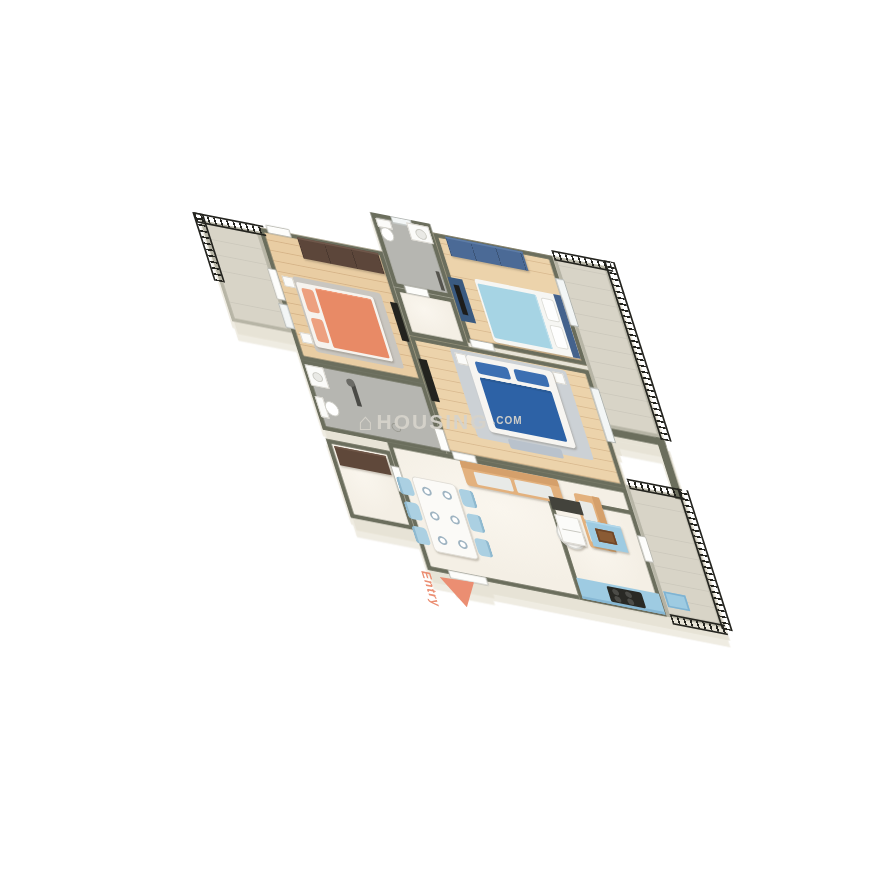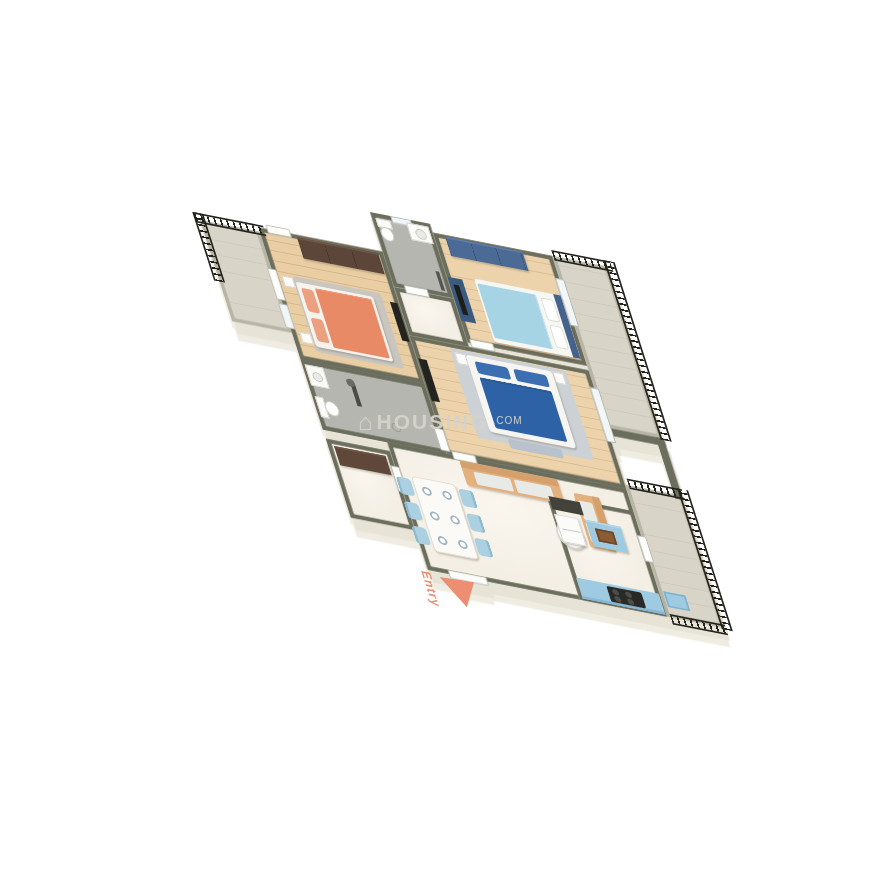--- a/index.html
+++ b/index.html
@@ -40,21 +40,21 @@
   .shadowed{box-shadow:1px 2px 2px rgba(90,80,60,.28);}
   .rug{border-radius:3px;}
   .white-box{background:#fbfbf9;border:1px solid #d7d4cc;}
   .round{border-radius:50%;}
 
   
   .watermark{position:absolute;left:358px;top:410px;z-index:10;display:flex;align-items:center;gap:4px;
              color:var(--watermark-color);opacity:.95;user-select:none;}
   .watermark .wm-house{font-size:24px;line-height:1;}
   .watermark .wm-brand{font-size:21px;font-weight:bold;letter-spacing:2px;}
-  .watermark .wm-suffix{font-size:10px;font-weight:normal;align-self:flex-end;margin-bottom:8px;letter-spacing:1px;}
+  .watermark .wm-suffix{font-size:10px;font-weight:bold;align-self:flex-end;margin-bottom:8px;letter-spacing:1px;}
   .entry-tri{position:absolute;left:146px;top:424px;width:38px;height:32px;background:var(--entry-accent);
              clip-path:polygon(0 6%,100% 0,54% 100%);}
   .entry-label{position:absolute;left:140px;top:422px;font-size:14px;font-weight:bold;color:var(--entry-accent);
                transform:rotate(90deg);transform-origin:0 0;letter-spacing:1px;}
 </style>
 </head>
 <body>
 
 <div class="stage">
 

